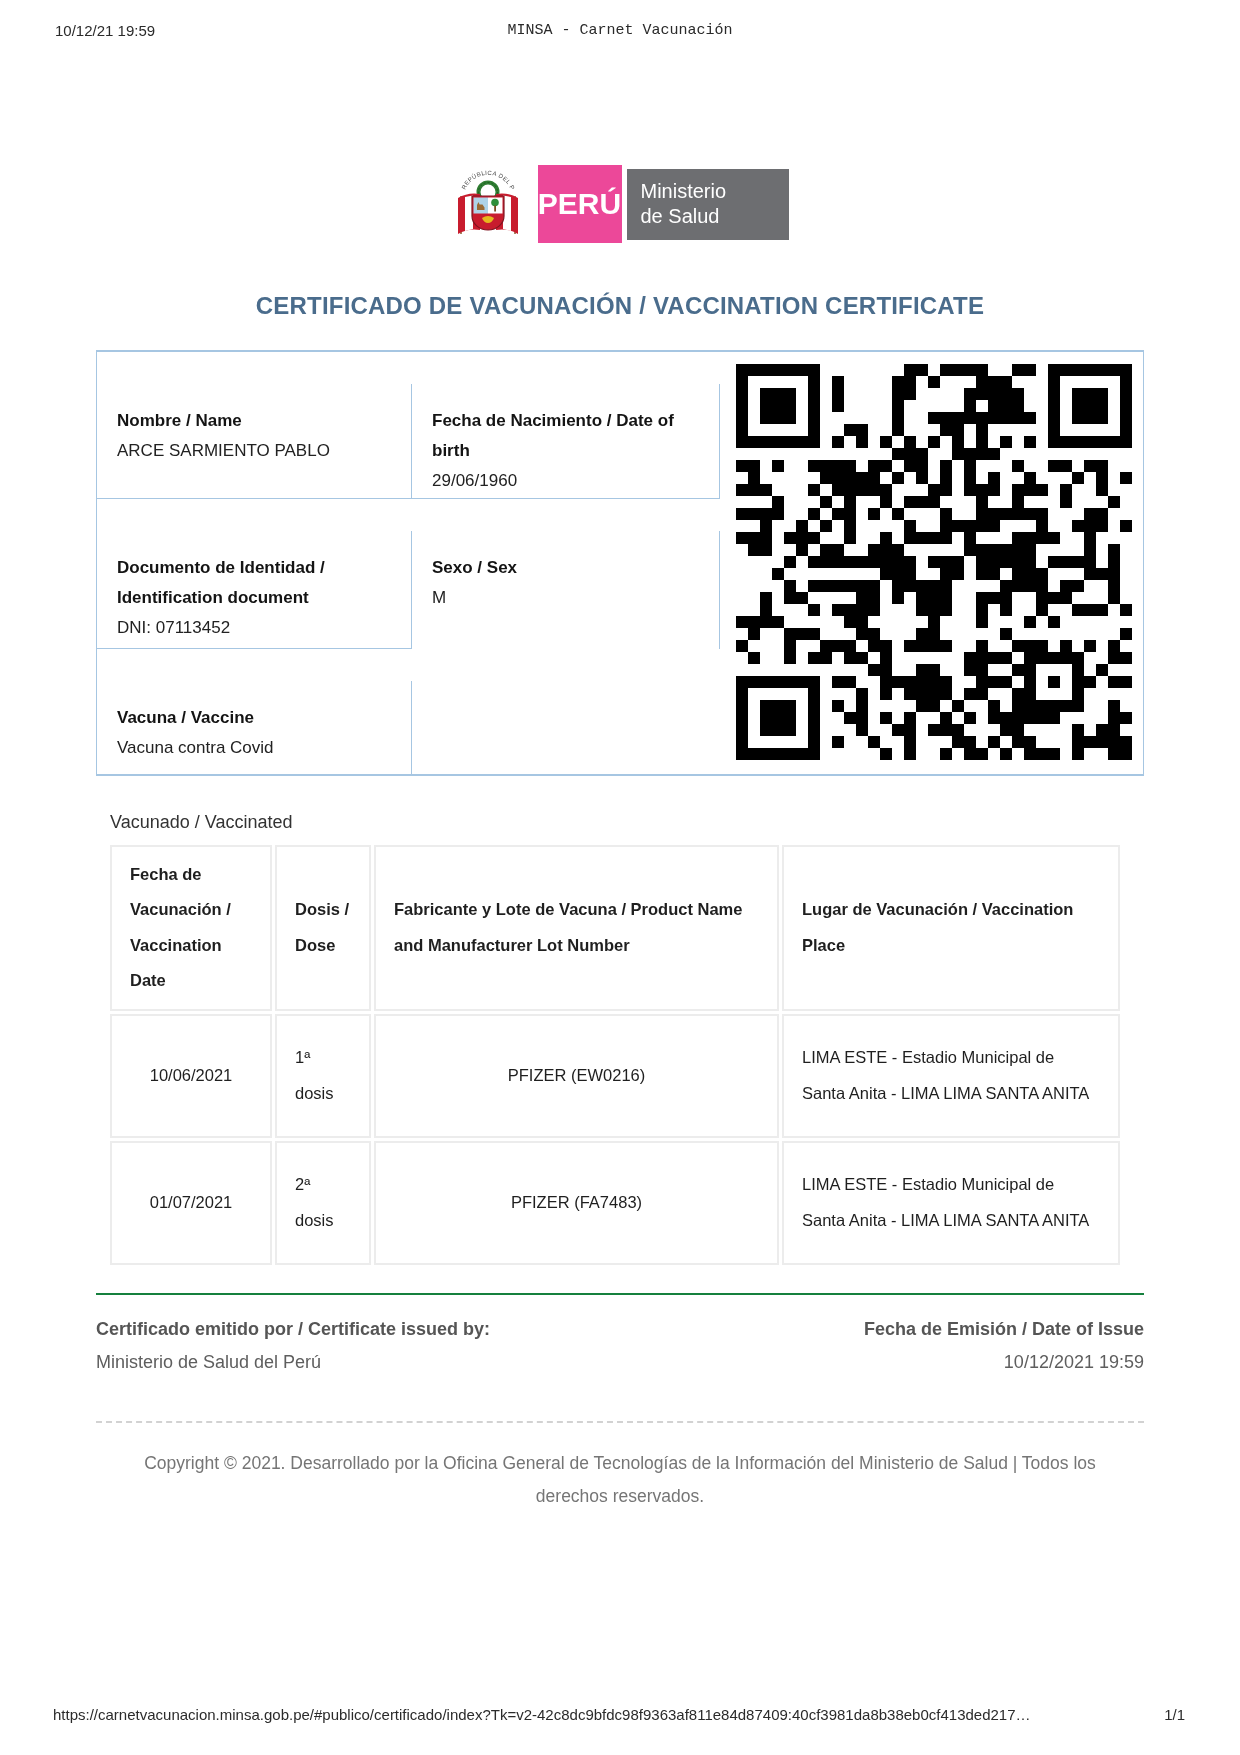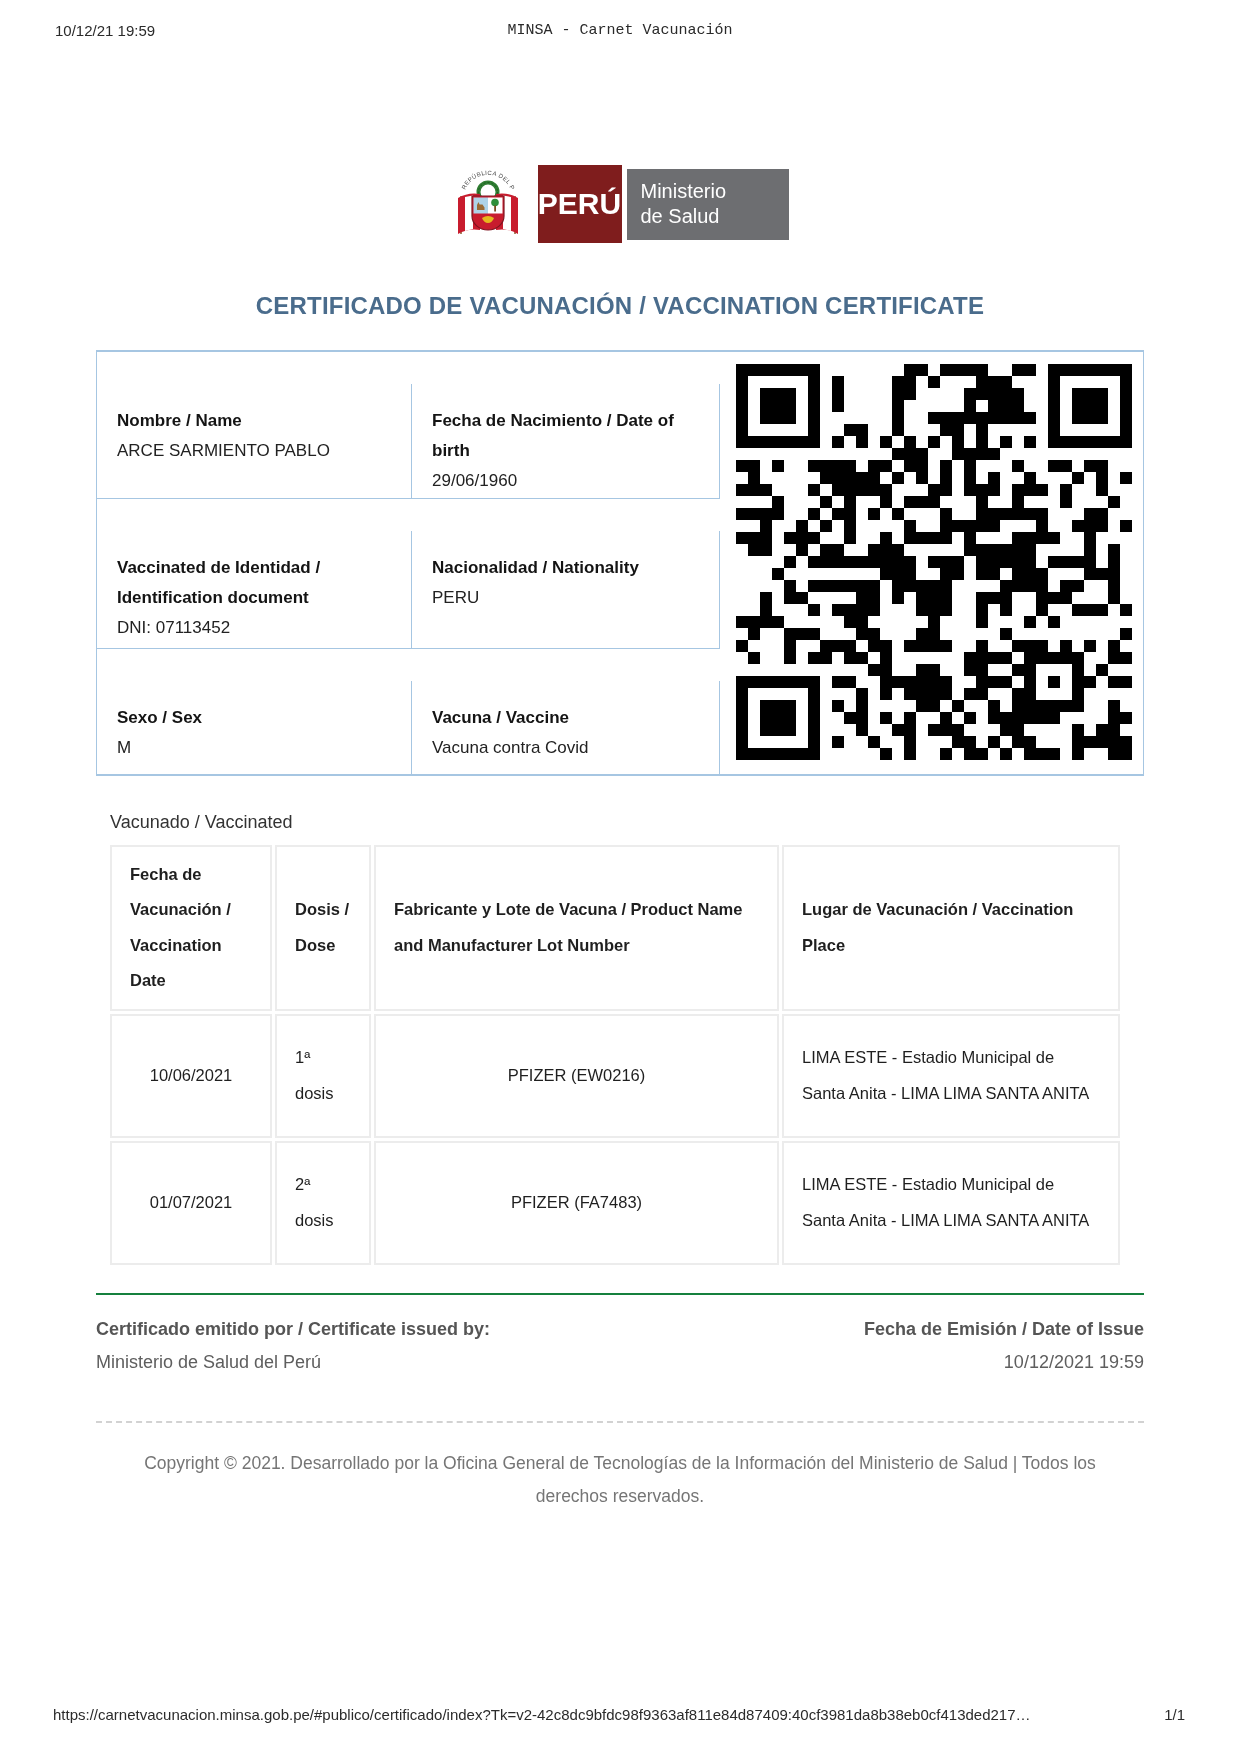--- a/index.html
+++ b/index.html
@@ -11,21 +11,21 @@
   .ph-date{position:absolute;left:0;top:0;}
   .ph-title{display:block;text-align:center;font-family:Liberation Mono, monospace;}
   .print-footer{position:absolute;left:53px;right:55px;bottom:32px;display:flex;
                 justify-content:space-between;font-size:15px;color:#2b2b2b;}
 
   .content{position:absolute;top:156px;left:96px;width:1048px;}
 
   
   .logo-row{display:flex;justify-content:center;align-items:center;height:96px;}
   .coat{width:72px;height:96px;margin-right:14px;flex:0 0 auto;}
-  .logo-red{width:84px;height:78px;background:#7f1d1d;color:#fff;display:flex;align-items:center;
+  .logo-red{width:84px;height:78px;background:#ec4899;color:#fff;display:flex;align-items:center;
             justify-content:center;font-weight:bold;font-size:30px;margin-right:5px;}
   .logo-gray{width:162px;height:71px;background:#6d6e71;color:#fff;font-size:20px;line-height:1.25;
              display:flex;flex-direction:column;justify-content:center;padding-left:14px;box-sizing:border-box;}
 
   .cert-title{text-align:center;color:#4a6c8c;font-size:24px;font-weight:bold;
               margin:40px 0 30px 0;letter-spacing:.2px;}
 
   
   .info-table{display:grid;grid-template-columns:315px 308px 1fr;grid-template-rows:147px 150px 125px;
               border:1px solid #a6c6e2;border-top-width:2px;border-bottom-width:2px;}
@@ -641,26 +641,22 @@
               <rect x="264" y="384" width="12" height="12"></rect>
               <rect x="288" y="384" width="12" height="12"></rect>
               <rect x="300" y="384" width="12" height="12"></rect>
               <rect x="312" y="384" width="12" height="12"></rect>
               <rect x="336" y="384" width="12" height="12"></rect>
               <rect x="372" y="384" width="12" height="12"></rect>
               <rect x="384" y="384" width="12" height="12"></rect>
             </svg></div>
       </div>
       <div class="ic bR bB">
-        <div class="lbl">Vaccinated de Identidad / Identification document</div>
+        <div class="lbl">Documento de Identidad / Identification document</div>
         <div class="val">DNI: 07113452</div>
-      </div>
-      <div class="ic bR bB">
-        <div class="lbl">Nacionalidad / Nationality</div>
-        <div class="val">PERU</div>
       </div>
       <div class="ic bR">
         <div class="lbl">Sexo / Sex</div>
         <div class="val">M</div>
       </div>
       <div class="ic bR">
         <div class="lbl">Vacuna / Vaccine</div>
         <div class="val">Vacuna contra Covid</div>
       </div>
     </div>

